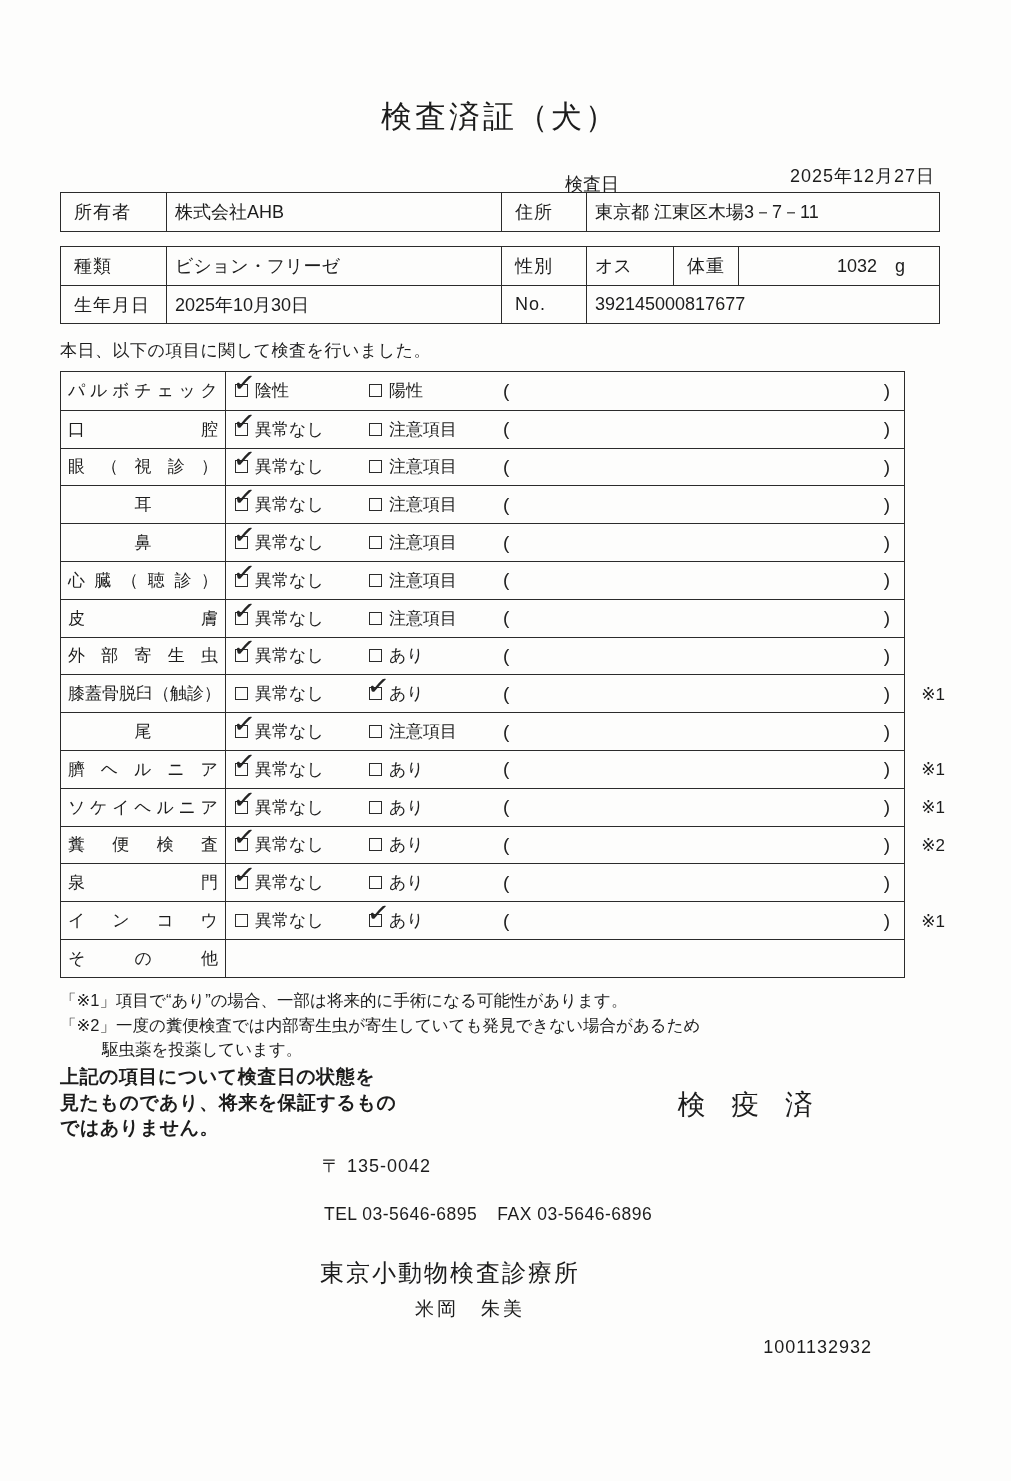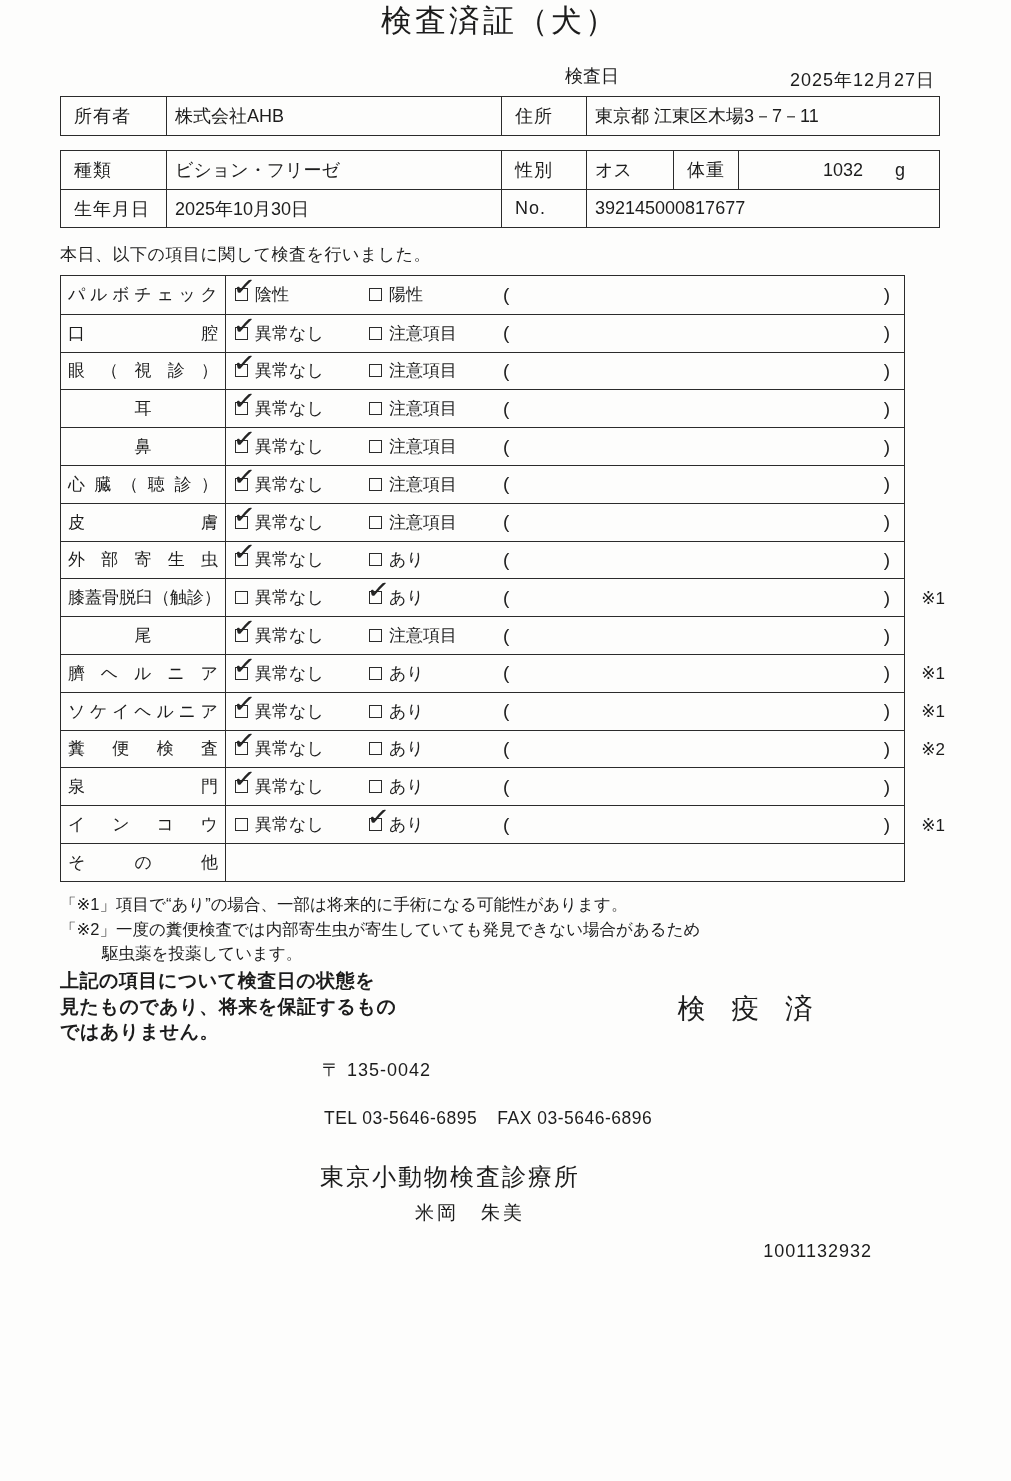--- a/index.html
+++ b/index.html
@@ -12,48 +12,49 @@
     position:relative;
     width:1011px;height:1481px;
     background:#fdfdfc;
     color:var(--ink);
     font-family:"Liberation Sans","DejaVu Sans",sans-serif;
     overflow:hidden;
   }
   .content{padding:0 71px 0 60px;}
   .title{
     margin:0;
+    padding-top:96px;
     text-align:center;
     font-size:31px;
     font-weight:500;
     letter-spacing:3px;
   }
   .date-row{
     position:relative;
     height:30px;
     margin-top:22px;
     font-size:18px;
   }
-  .date-label{position:absolute;left:505px;top:0;}
+  .date-label{position:absolute;left:505px;top:12px;}
   .date-value{position:absolute;right:5px;top:4px;letter-spacing:1px;}
 
   .tbl{border:1.6px solid var(--line);}
   .tbl-row{display:grid;height:38px;}
   .owner-row{grid-template-columns:105px 335px 85px 1fr;}
   .pet-row1{grid-template-columns:105px 335px 85px 87px 65px 1fr;}
   .pet-row2{grid-template-columns:105px 335px 85px 1fr;border-top:1.6px solid var(--line);}
   .cell{
     border-left:1.6px solid var(--line);
     display:flex;align-items:center;
     padding:0 8px;font-size:18px;
     white-space:nowrap;overflow:hidden;
   }
   .cell:first-child{border-left:none;}
   .cell.lab{padding-left:13px;letter-spacing:1px;}
-  .cell.weight{justify-content:flex-end;gap:32px;padding-right:34px;}
+  .cell.weight{justify-content:flex-end;gap:18px;padding-right:34px;}
   .owner-table{margin-top:2px;}
   .pet-table{margin-top:14px;}
 
   .intro{margin-top:15px;font-size:17px;letter-spacing:0.5px;}
 
   .check-table{
     margin-top:9px;
     width:845px;
     border:1.6px solid var(--line);
   }

